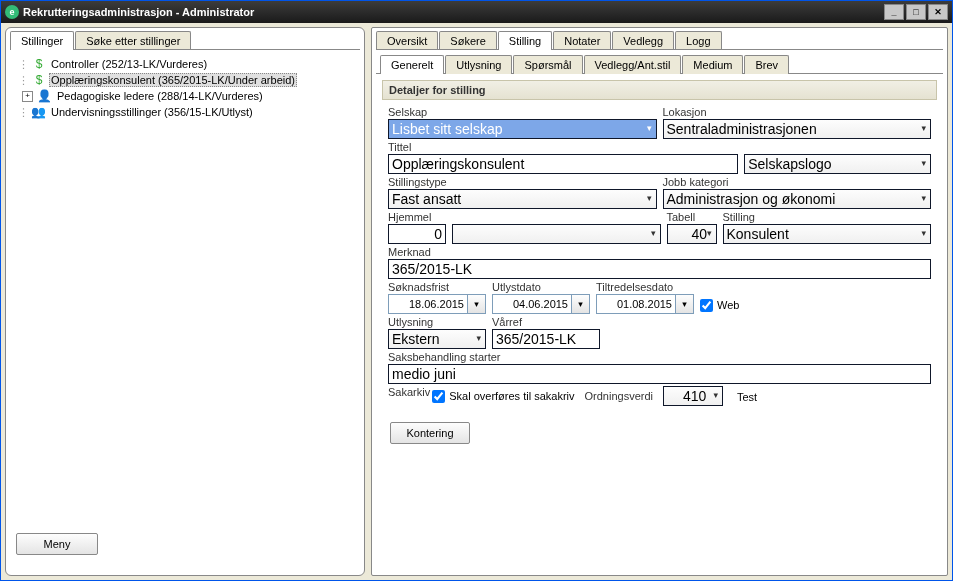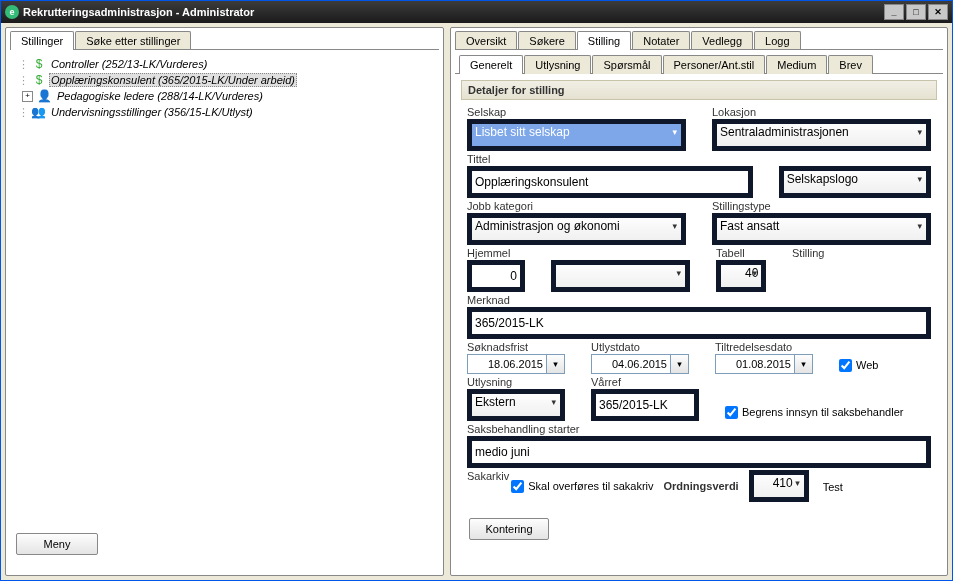--- a/index.html
+++ b/index.html
@@ -6,47 +6,47 @@
 body { font-family: Tahoma, Arial, sans-serif; font-size: 11px; background: #000; overflow: hidden; }
 
 .window { width: 953px; height: 581px; background: #ece9d8; border: 1px solid #0055ea; display: flex; flex-direction: column; }
 .titlebar { height: 22px; background: linear-gradient(#3c3c3c, #1a1a1a); color: #fff; display: flex; align-items: center; padding: 0 4px; font-size: 11px; font-weight: bold; }
 .titlebar-icon { width: 14px; height: 14px; margin-right: 4px; background: #3b7; border-radius: 50%; display:flex; align-items:center; justify-content:center; color:#fff; font-size:9px;}
 .titlebar-spacer { flex: 1; }
 .titlebar-btn { width: 20px; height: 16px; margin-left: 2px; background: #c8c8c8; border: 1px solid #888; display: flex; align-items: center; justify-content: center; font-size: 9px; font-weight: bold; color: #000; }
 
 .body { flex: 1; display: flex; padding: 4px; gap: 6px; }
 .panel { background: #fff; border: 1px solid #888; display: flex; flex-direction: column; border-radius:2px; }
-.panel-left { width: 439px; }
+.panel-left { width: 360px; border-radius: 6px; }
 .panel-right { flex: 1; }
 
 .tabs { display: flex; padding: 2px 4px 0 4px; font-size: 11px; }
 .tab { padding: 3px 10px; border: 1px solid #888; border-bottom: none; background: #ece9d8; margin-right: 1px; border-radius: 2px 2px 0 0; cursor: pointer; position: relative; top: 1px; }
 .tab.active { background: #fff; z-index: 2; }
 .tab-content { flex: 1; border-top: 1px solid #888; margin: 0 4px 4px 4px; background: #fff; padding: 4px; position: relative; }
 
 .tree { padding: 2px; font-size: 11px; }
 .tree-item { display: flex; align-items: center; padding: 1px 2px; white-space: nowrap; }
 .tree-icon { width: 14px; height: 14px; margin: 0 3px; display:flex; align-items:center; justify-content:center; font-size: 12px; }
 .tree-item.selected span.tree-label { background: #e0e0e0; border: 1px dotted #888; padding: 0 1px; }
-.tree-label { padding: 0 2px; font-style: italic; }
+.tree-label { padding: 0 2px; }
 .expander { width:11px; height:11px; border:1px solid #888; font-size:8px; line-height:8px; text-align:center; margin-right:2px; margin-left:4px; cursor:pointer; }
 .tree-vline { width:11px; text-align:center; color:#999; }
 
 .meny-btn { position: absolute; bottom: 16px; left: 6px; width: 82px; height: 22px; border: 1px solid #888; background: linear-gradient(#fdfdfd, #e4e4e4); border-radius: 2px; font-size: 11px; cursor:pointer; }
 
 .subtabs { display: flex; padding: 4px 4px 0 4px; font-size: 11px; }
 
 .section-header { background: linear-gradient(#f1efe5, #e5e2d1); border: 1px solid #c8c4aa; padding: 3px 6px; font-size: 11px; font-weight: bold; margin: 0 6px; color: #333; }
 
 .form { padding: 6px 12px; }
-.row { display: flex; gap: 26px; margin-bottom: 2px; }
+.row { display: flex; gap: 6px; margin-bottom: 2px; }
 .col { display: flex; flex-direction: column; }
 .lbl { font-size: 11px; color: #333; margin-bottom: 1px; }
-.inp, .sel { height: 32px; border: 5px solid #0f172a; background: #fff; font-size: 12px; padding: 1px 3px; font-family: inherit; }
+.inp, .sel { height: 20px; border: 1px solid #0f172a; background: #fff; font-size: 14px; padding: 1px 3px; font-family: inherit; }
 .sel { background: linear-gradient(#fdfdfd,#f0f0f0); position: relative; padding-right: 16px; }
 .sel.highlighted { background: #7da7e8; color: #fff; }
 .sel::after { content: "▾"; position: absolute; right: 4px; top: 3px; font-size: 9px; color: #333; }
 .sel.highlighted::after { color: #fff; }
 .num { text-align: right; }
 .date-wrap { display: flex; }
 .date-inp { height: 20px; border: 1px solid #7e9db9; background: #fff; font-size: 11px; padding: 1px 3px; text-align: right; width: 80px; font-family: inherit; }
 .date-btn { width: 18px; height: 20px; border: 1px solid #7e9db9; border-left: none; background: linear-gradient(#fdfdfd,#e4e4e4); font-size: 9px; cursor:pointer; }
 .chk-row { display: flex; align-items: flex-start; gap: 4px; font-size: 11px; }
 .chk { width: 13px; height: 13px; }
@@ -109,21 +109,21 @@
         <div class="tab active">Stilling</div>
         <div class="tab">Notater</div>
         <div class="tab">Vedlegg</div>
         <div class="tab">Logg</div>
       </div>
       <div class="tab-content" style="padding:0;">
         <div class="subtabs">
           <div class="tab active">Generelt</div>
           <div class="tab">Utlysning</div>
           <div class="tab">Spørsmål</div>
-          <div class="tab">Personer/Ant.stil</div>
+          <div class="tab">Vedlegg/Ant.stil</div>
           <div class="tab">Medium</div>
           <div class="tab">Brev</div>
         </div>
         <div style="border-top:1px solid #888; padding-top:6px;">
           <div class="section-header">Detaljer for stilling</div>
 
           <div class="form">
             
             <div class="row">
               <div class="col" style="flex:1;">
@@ -142,44 +142,45 @@
                 <input class="inp" value="Opplæringskonsulent" style="">
               </div>
               <div class="col" style="flex:0.8; justify-content:flex-end;">
                 <span class="lbl">&nbsp;</span>
                 <div class="sel">Selskapslogo</div>
               </div>
             </div>
             
             <div class="row">
               <div class="col" style="flex:1;">
+                <span class="lbl">Stillingstype</span>
+                <div class="sel">Fast ansatt</div>
+              </div>
+              <div class="col" style="flex:1;">
                 <span class="lbl">Jobb kategori</span>
                 <div class="sel">Administrasjon og økonomi</div>
-              </div>
-              <div class="col" style="flex:1;">
-                <span class="lbl">Stillingstype</span>
-                <div class="sel">Fast ansatt</div>
               </div>
             </div>
             
             <div class="row">
               <div class="col" style="width:58px;">
                 <span class="lbl">Hjemmel</span>
                 <input class="inp num" value="0" style="">
               </div>
               <div class="col" style="flex:1;">
                 <span class="lbl">&nbsp;</span>
                 <div class="sel"></div>
               </div>
               <div class="col" style="width:50px;">
                 <span class="lbl">Tabell</span>
                 <div class="sel num" style="padding-right:16px;padding-left:24px;">40</div>
               </div>
               <div class="col" style="flex:1;">
                 <span class="lbl">Stilling</span>
+                <div class="sel">Konsulent</div>
               </div>
             </div>
             
             <div class="row">
               <div class="col" style="flex:1;">
                 <span class="lbl">Merknad</span>
                 <input class="inp" value="365/2015-LK" style="">
               </div>
             </div>
             
@@ -212,42 +213,38 @@
             </div>
             
             <div class="row">
               <div class="col" style="width:98px;">
                 <span class="lbl">Utlysning</span>
                 <div class="sel">Ekstern</div>
               </div>
               <div class="col" style="width:108px;">
                 <span class="lbl">Vårref</span>
                 <input class="inp" value="365/2015-LK" style="">
-              </div>
-              <div class="chk-row" style="align-self:flex-end; padding-bottom:2px;">
-                <input type="checkbox" class="chk" checked="" style="">
-                <span>Begrens innsyn til saksbehandler</span>
               </div>
             </div>
             
             <div class="row">
               <div class="col" style="flex:1;">
                 <span class="lbl">Saksbehandling starter</span>
                 <input class="inp" value="medio juni" style="">
               </div>
             </div>
             
             <div class="row" style="flex-direction:row; gap:2px;">
               <span class="lbl">Sakarkiv</span>
               <div style="display:flex; gap:10px; align-items:center;">
                 <div class="chk-row">
                   <input type="checkbox" class="chk" checked="" style="">
                   <span>Skal overføres til sakakriv</span>
                 </div>
-                <span class="lbl" style="margin:0;font-weight:bold;">Ordningsverdi</span>
+                <span class="lbl" style="margin:0;">Ordningsverdi</span>
                 <div class="sel" style="width:60px;padding-left:19px;">410</div>
                 <span class="field-sakarkiv-label">Test</span>
               </div>
             </div>
 
             <button class="kontering-btn">Kontering</button>
           </div>
         </div>
       </div>
     </div>

